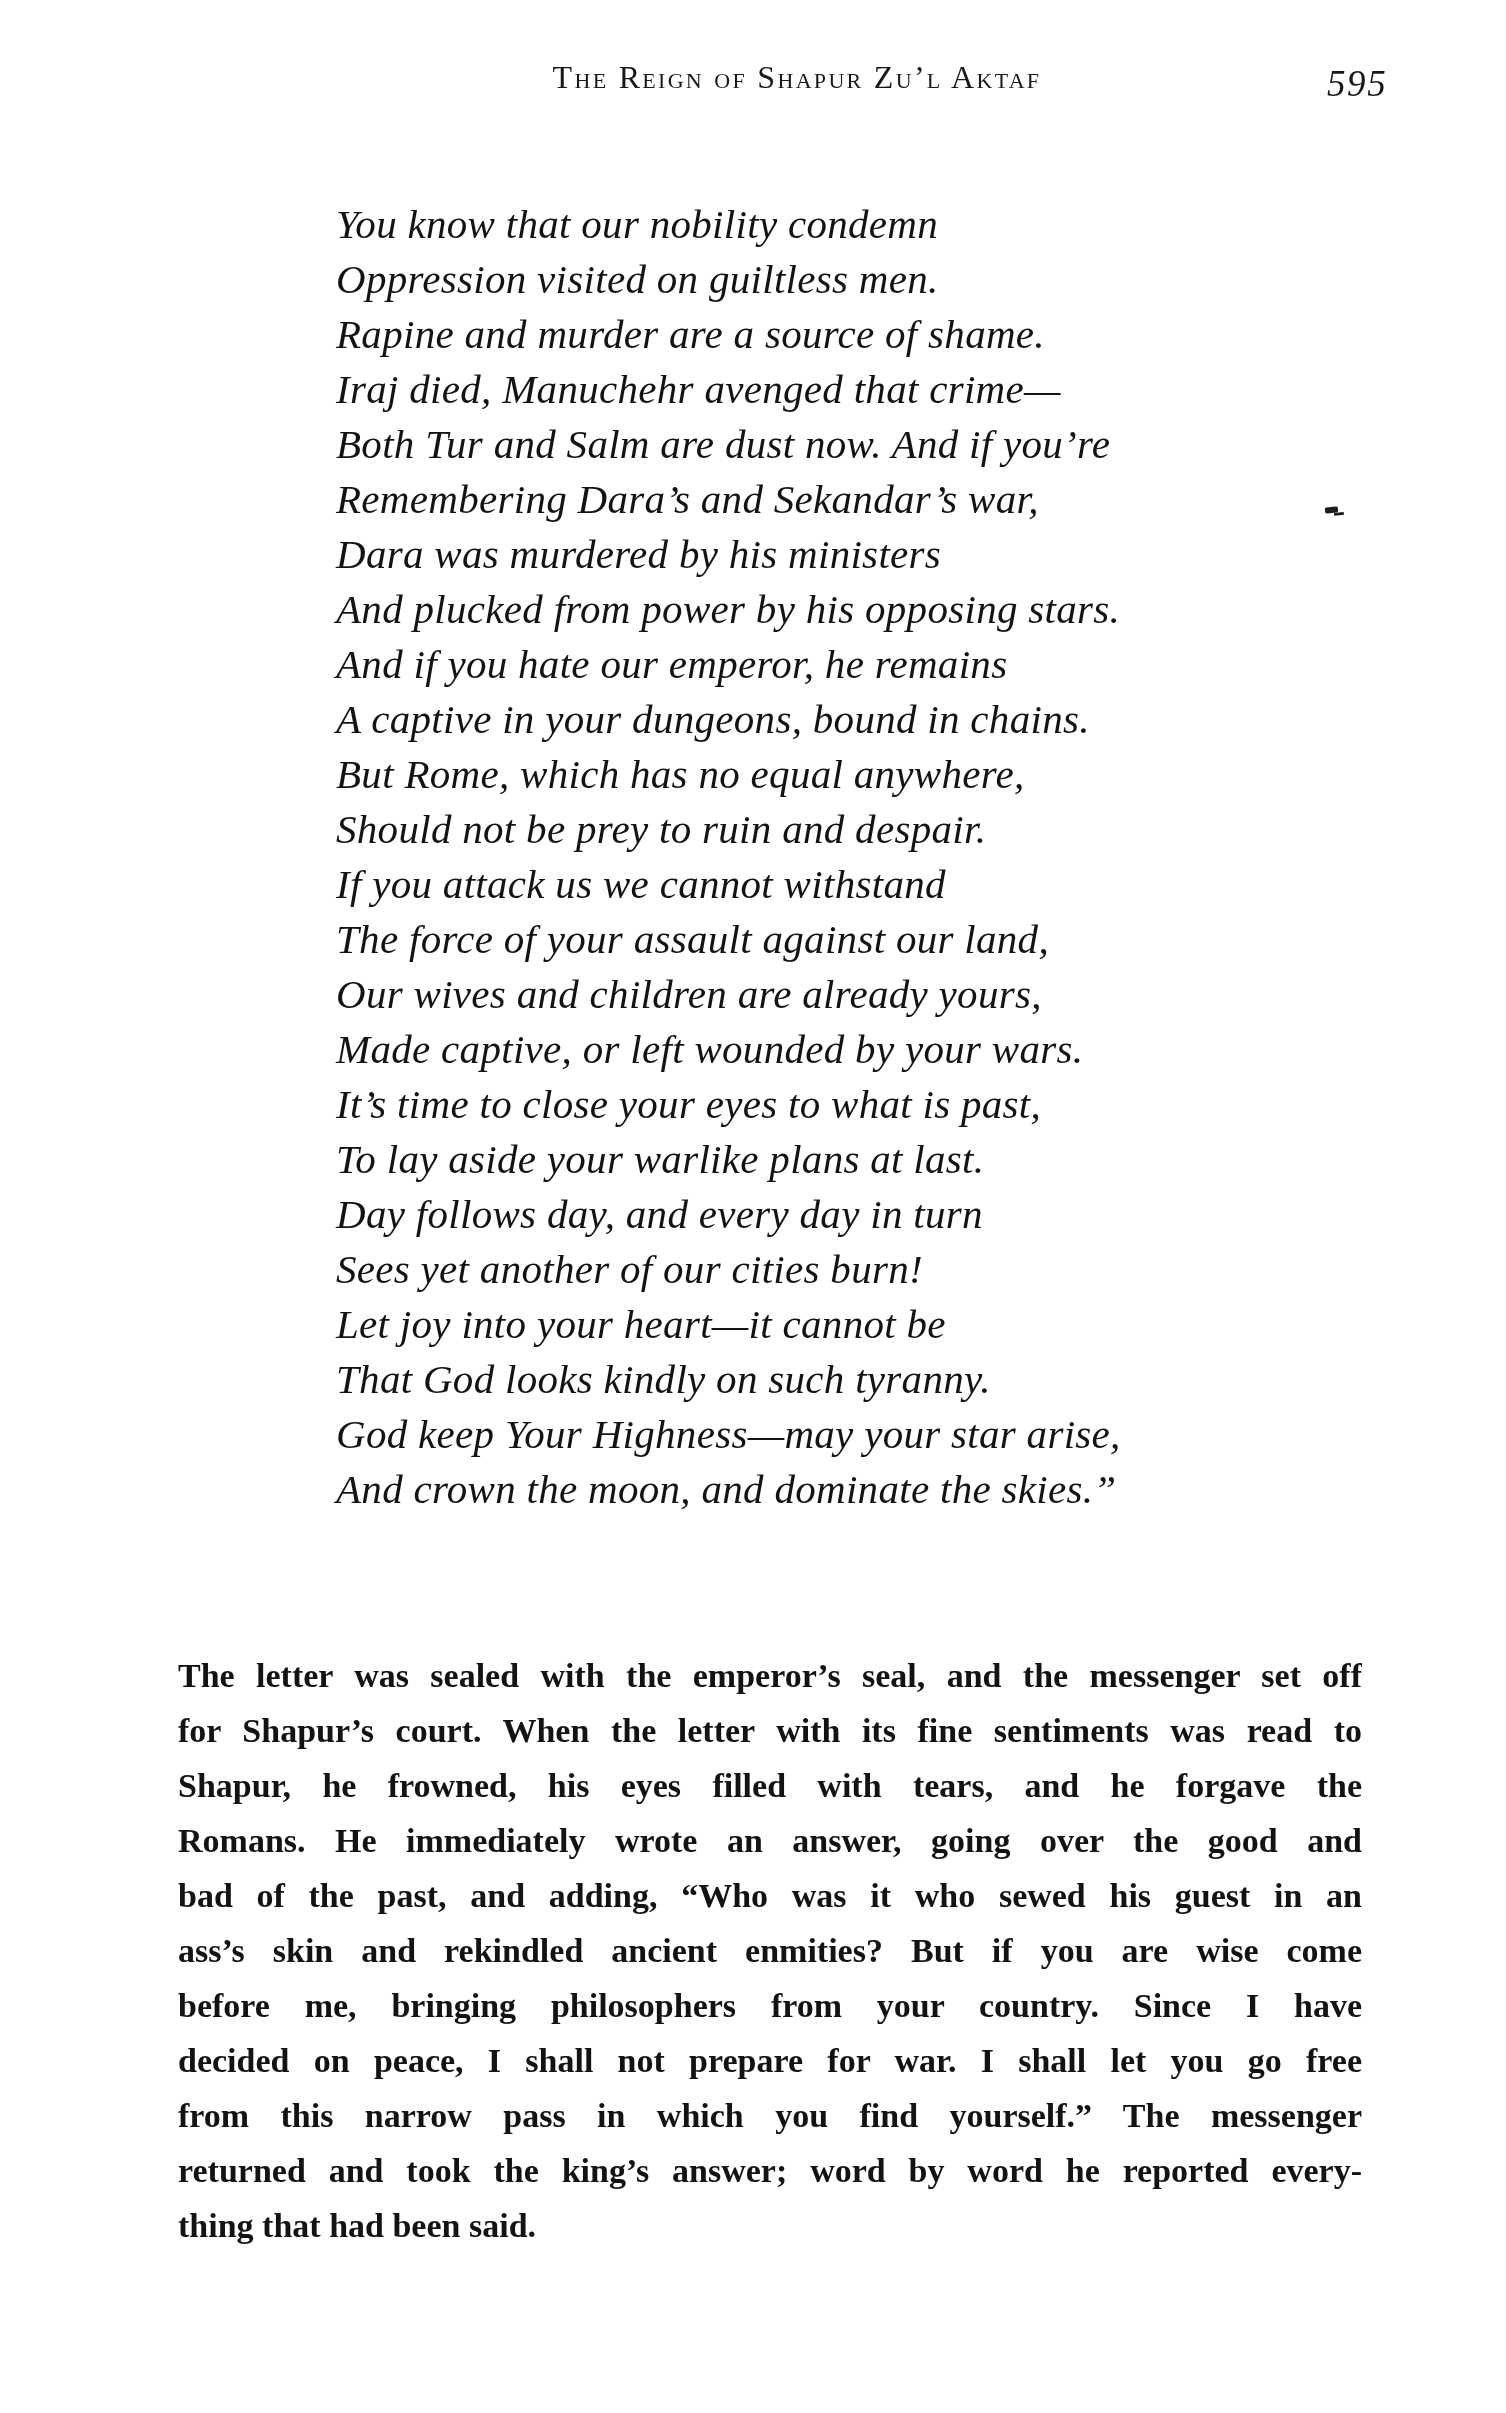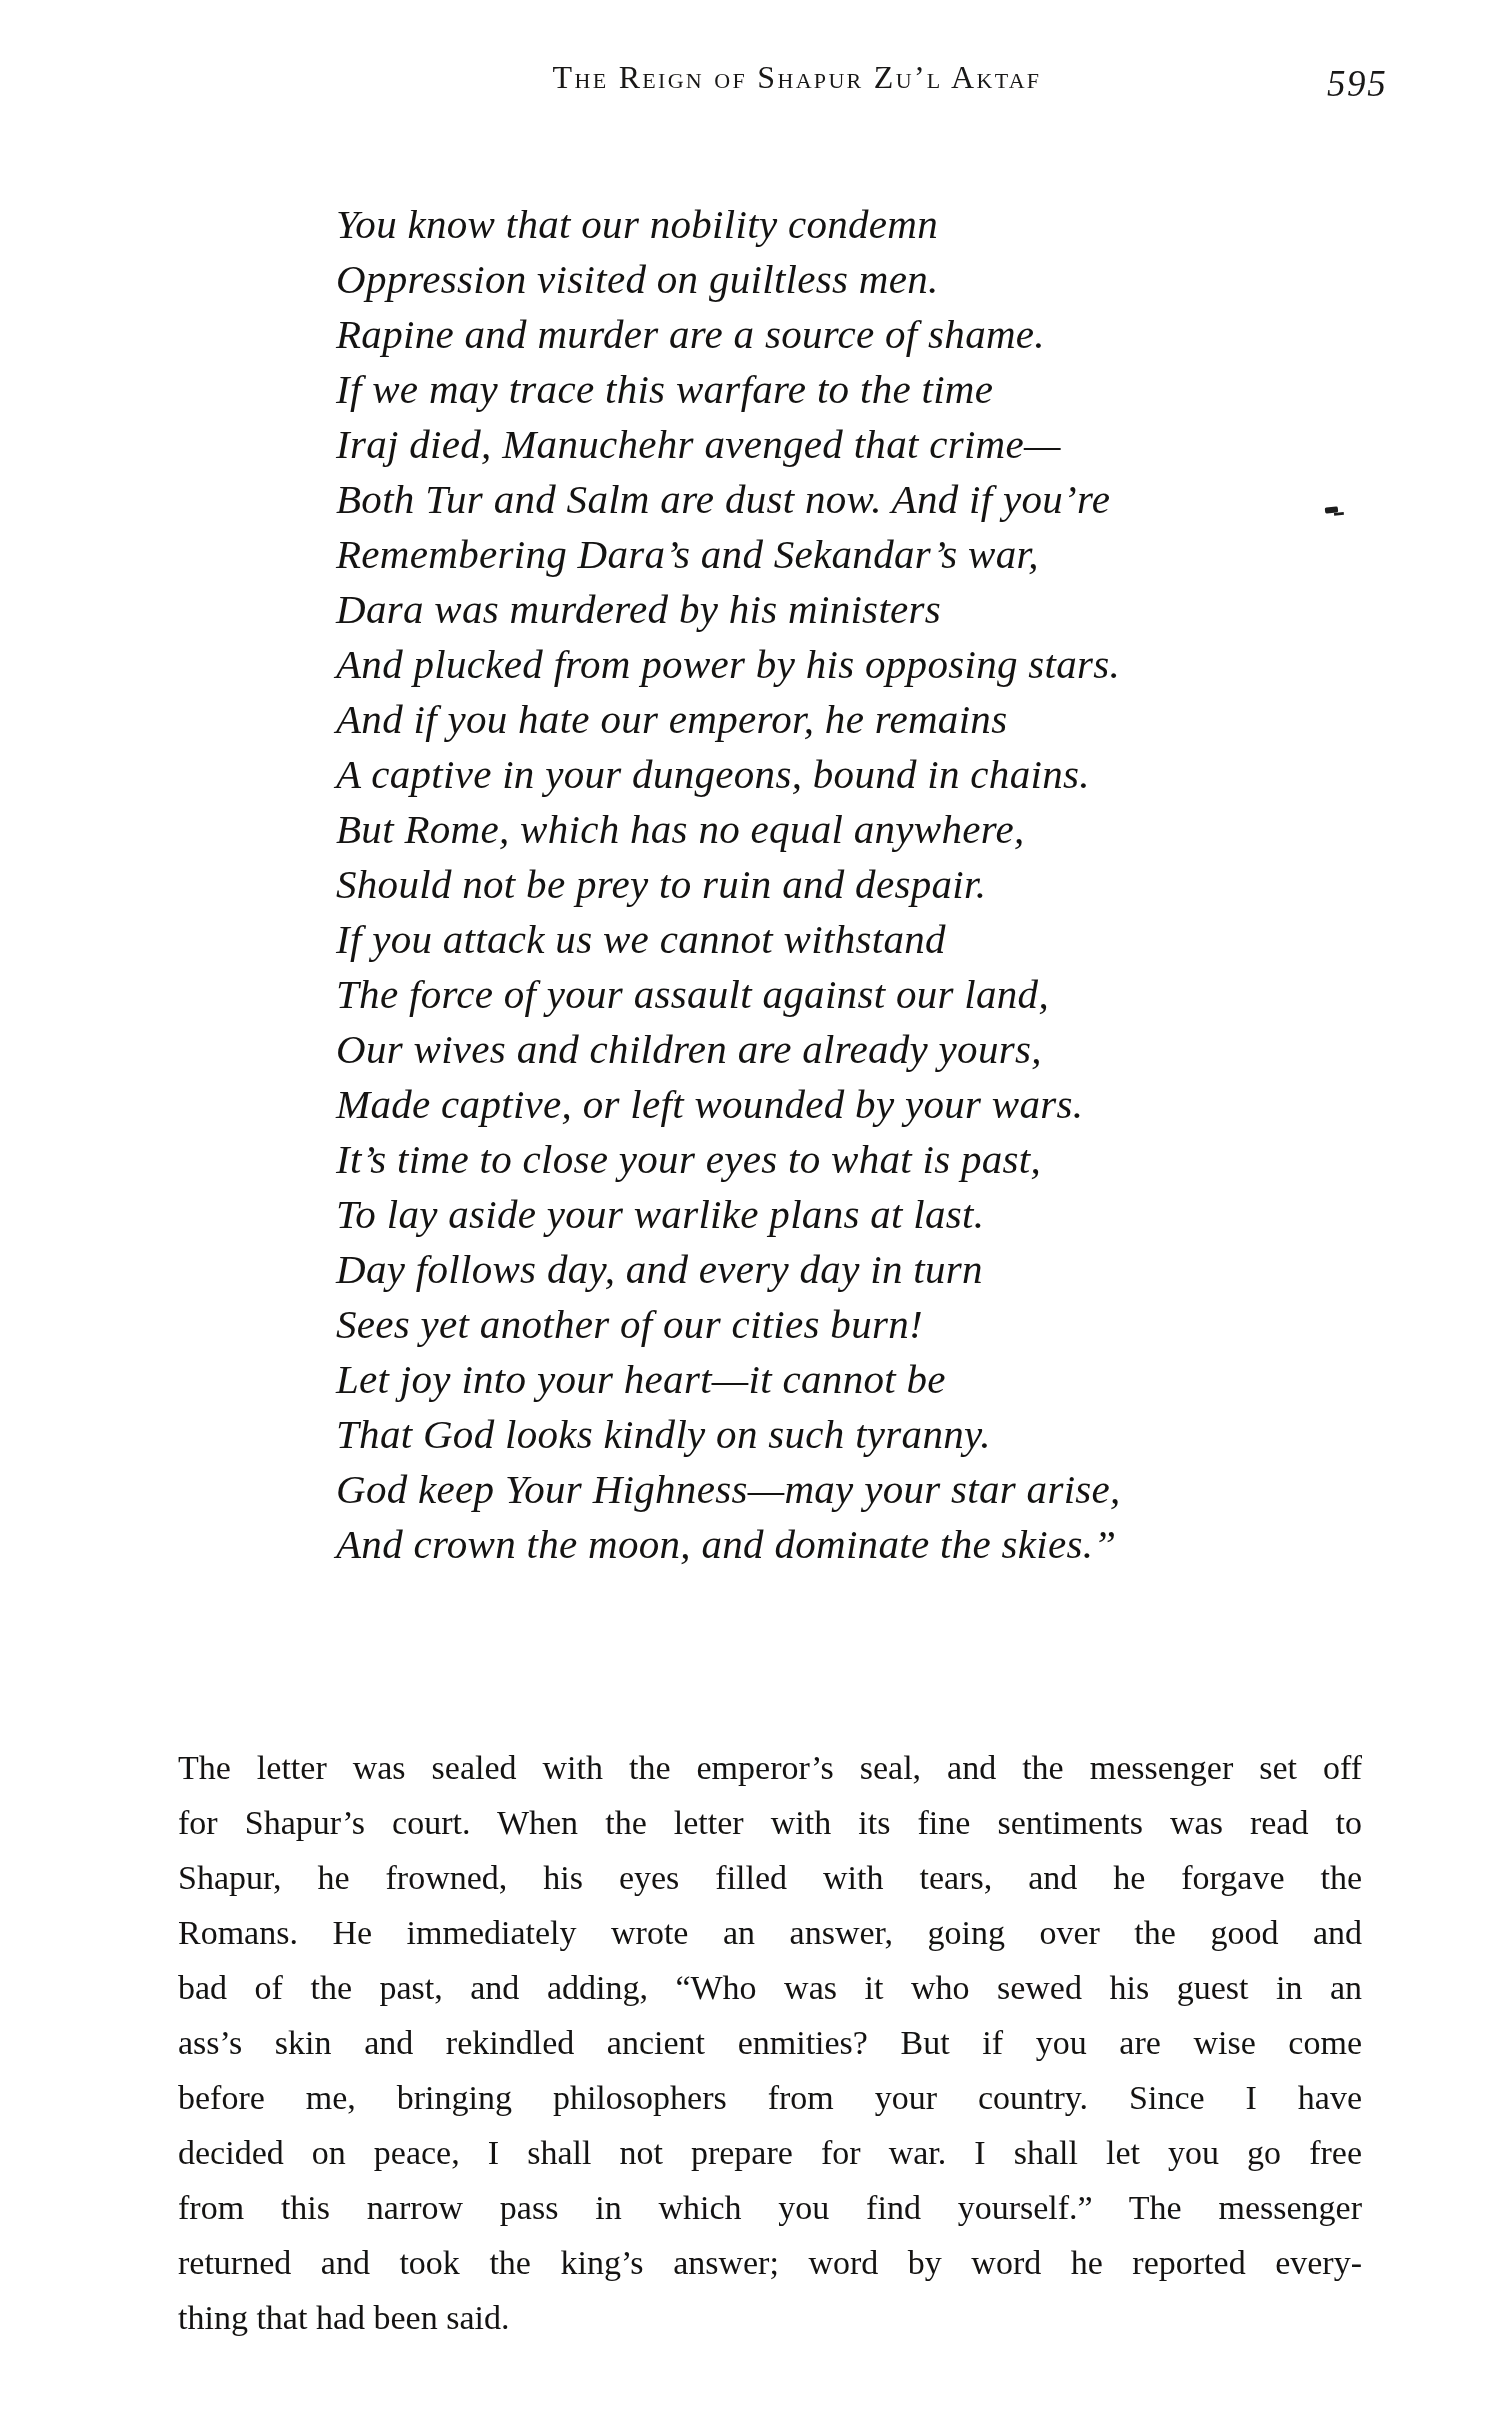--- a/index.html
+++ b/index.html
@@ -47,25 +47,26 @@
     letter-spacing: 0.3px;
     color: #141312;
     white-space: nowrap;
   }
   .poem-line {
     height: 55px;
   }
   .prose {
     position: absolute;
     left: 178px;
-    top: 1740px;
+    top: 1648px;
     width: 1184px;
     font-size: 34px;
     line-height: 55px;
     color: #141312;
+    font-weight: bold;
   }
   .prose-line {
     height: 55px;
     text-align: justify;
     text-align-last: justify;
     overflow: hidden;
   }
   .prose-line.last {
     text-align-last: left;
   }
@@ -86,21 +87,20 @@
 
 <div class="page">
 
   <div class="running-head">The Reign of Shapur Zu’l Aktaf</div>
   <div class="page-number">595</div>
 
   <section class="poem">
     <div class="poem-line">You know that our nobility condemn</div>
     <div class="poem-line">Oppression visited on guiltless men.</div>
     <div class="poem-line">Rapine and murder are a source of shame.</div>
-    <div class="poem-line">If we may trace this warfare to the time</div>
     <div class="poem-line">Iraj died, Manuchehr avenged that crime—</div>
     <div class="poem-line">Both Tur and Salm are dust now. And if you’re</div>
     <div class="poem-line">Remembering Dara’s and Sekandar’s war,</div>
     <div class="poem-line">Dara was murdered by his ministers</div>
     <div class="poem-line">And plucked from power by his opposing stars.</div>
     <div class="poem-line">And if you hate our emperor, he remains</div>
     <div class="poem-line">A captive in your dungeons, bound in chains.</div>
     <div class="poem-line">But Rome, which has no equal anywhere,</div>
     <div class="poem-line">Should not be prey to ruin and despair.</div>
     <div class="poem-line">If you attack us we cannot withstand</div>

